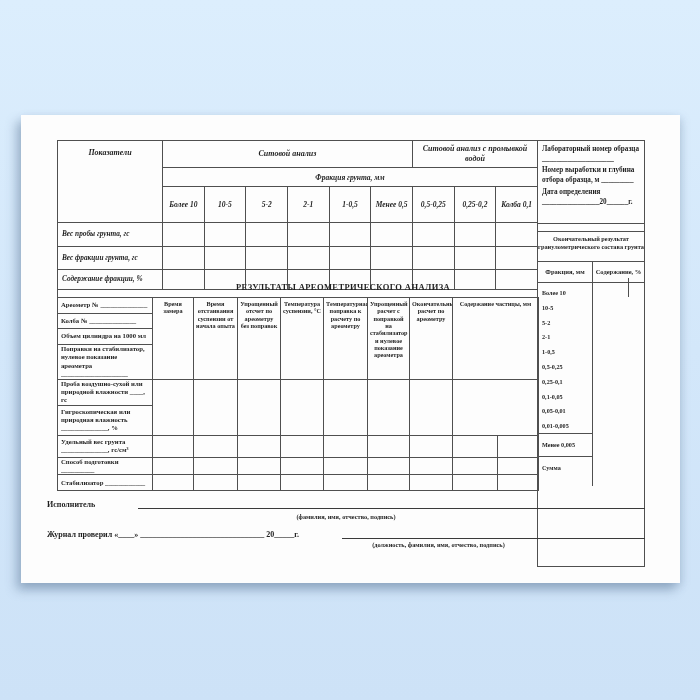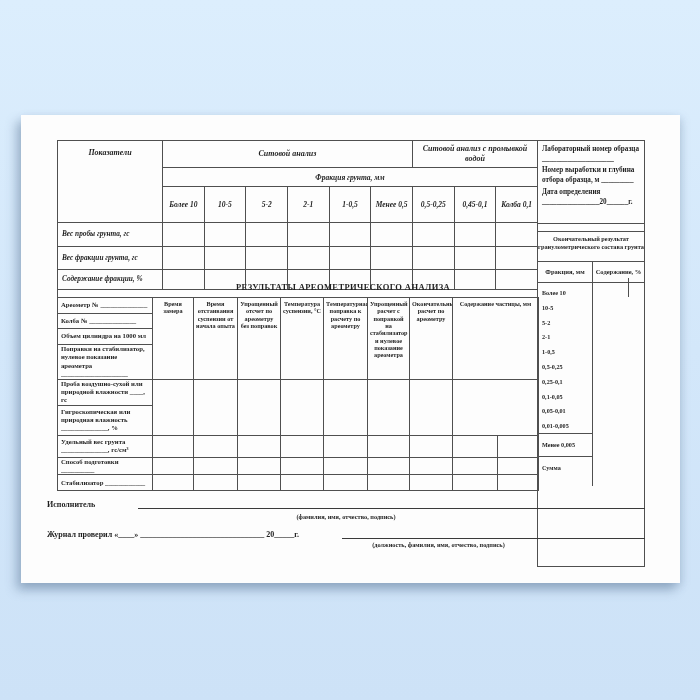--- a/index.html
+++ b/index.html
@@ -83,21 +83,21 @@
           <td colspan="9">Фракция грунта, мм</td>
         </tr>
         <tr style="height:36px">
           <td>Более 10</td>
           <td>10-5</td>
           <td>5-2</td>
           <td>2-1</td>
           <td>1-0,5</td>
           <td>Менее 0,5</td>
           <td>0,5-0,25</td>
-          <td>0,45-0,1</td>
+          <td>0,25-0,2</td>
           <td>Колба 0,1</td>
         </tr>
         <tr style="height:24px">
           <td class="rowlabel">Вес пробы грунта, гс</td>
           <td></td>
               <td></td>
           <td></td>
               <td></td>
           <td></td>
               <td></td>

